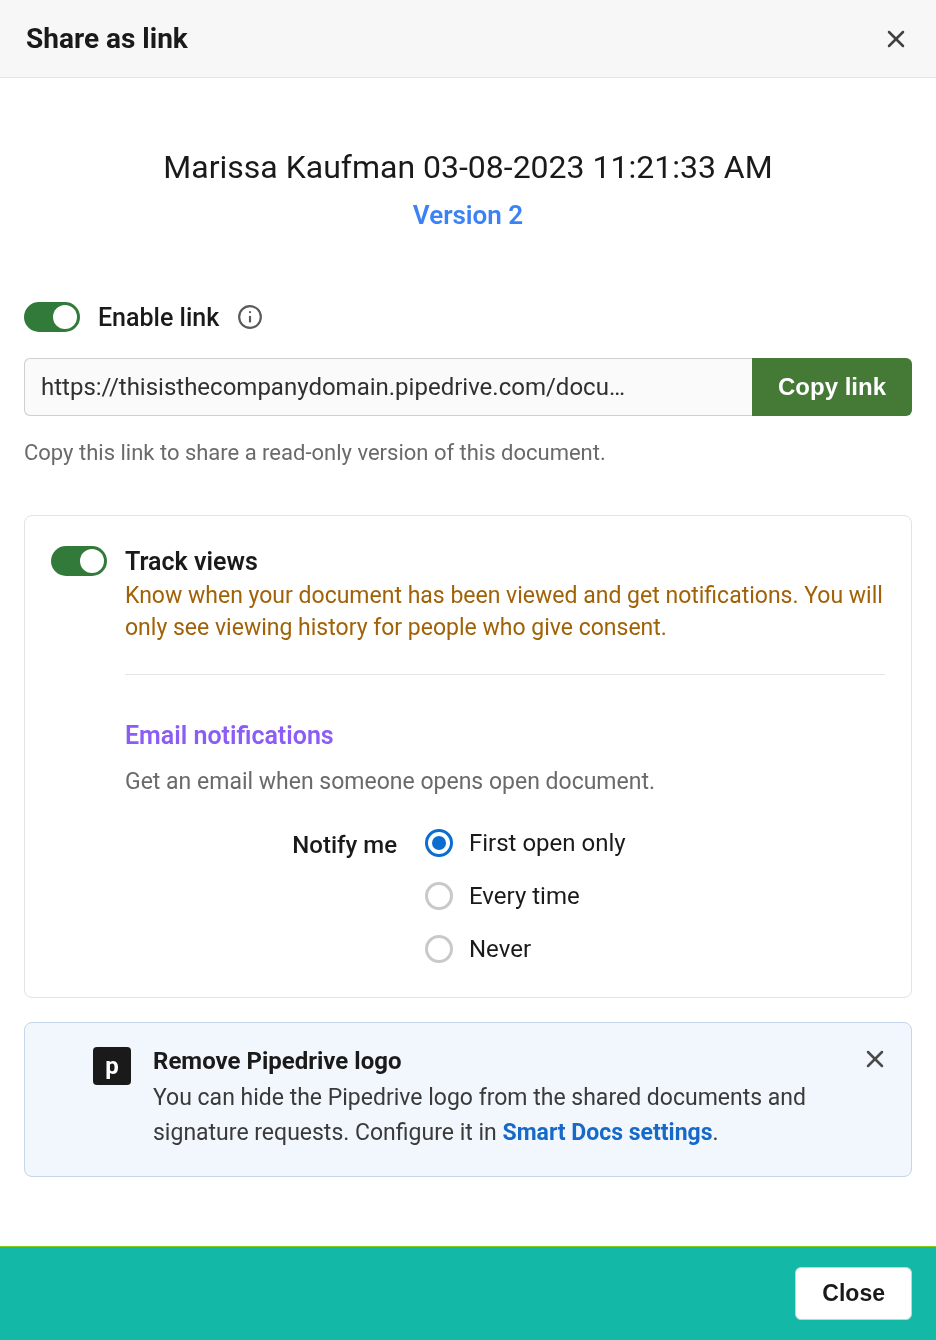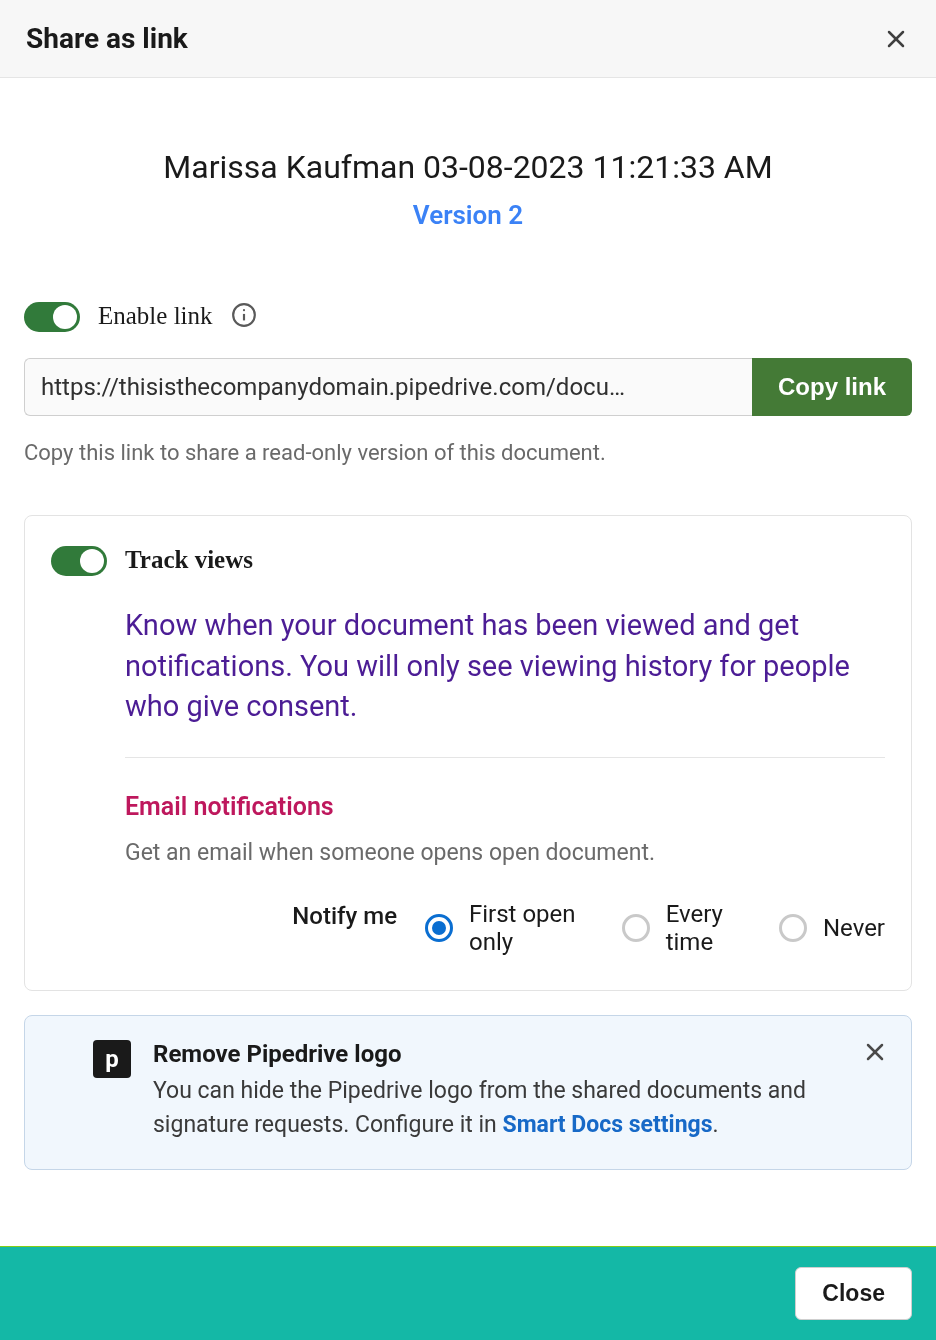--- a/index.html
+++ b/index.html
@@ -58,23 +58,22 @@
     font-size: 26px;
     font-weight: 600;
     color: #3b82f6;
     margin-top: 14px;
   }
   .section {
     margin-top: 72px;
   }
   .row-toggle {
     display: flex;
-    align-items: flex-start;
+    align-items: center;
     gap: 18px;
-    font-family: Liberation Serif, serif;
   }
   .toggle {
     position: relative;
     width: 56px;
     height: 30px;
     background: #317a3a;
     border-radius: 30px;
     cursor: pointer;
     flex-shrink: 0;
   }
@@ -145,35 +144,35 @@
   .card .row-toggle { gap: 18px; }
   .card-body {
     margin-left: 74px;
   }
   .track-title {
     font-size: 25px;
     font-weight: 600;
     color: #1a1a1a;
   }
   .track-desc {
-    margin-top: 29px;
-    font-size: 29px;
-    color: #4c1d95;
+    margin-top: 4px;
+    font-size: 23px;
+    color: #a16207;
     line-height: 1.4;
   }
   .divider {
     margin-top: 30px;
     border: none;
     border-top: 1px solid #e5e5e5;
   }
   .email-title {
-    margin-top: 34px;
+    margin-top: 46px;
     font-size: 25px;
     font-weight: 600;
-    color: #be185d;
+    color: #8b5cf6;
   }
   .email-desc {
     margin-top: 18px;
     font-size: 23px;
     color: #6a6a6a;
   }
   .notify-block {
     display: flex;
     margin-top: 34px;
     gap: 28px;
@@ -184,21 +183,21 @@
     text-align: right;
     padding-top: 2px;
   }
   .notify-label {
     font-size: 24px;
     font-weight: 500;
     color: #1a1a1a;
   }
   .radio-list {
     display: flex;
-    flex-direction: row;
+    flex-direction: column;
     gap: 25px;
   }
   .radio-item {
     display: flex;
     align-items: center;
     gap: 16px;
     cursor: pointer;
   }
   .radio-outer {
     width: 28px;

